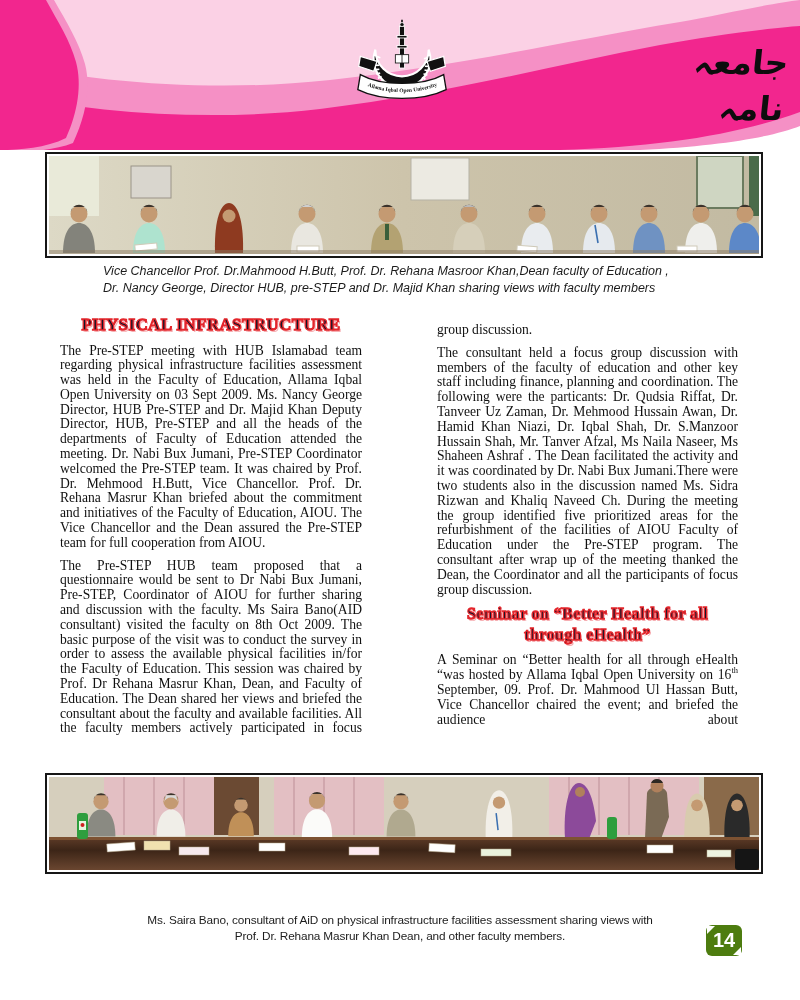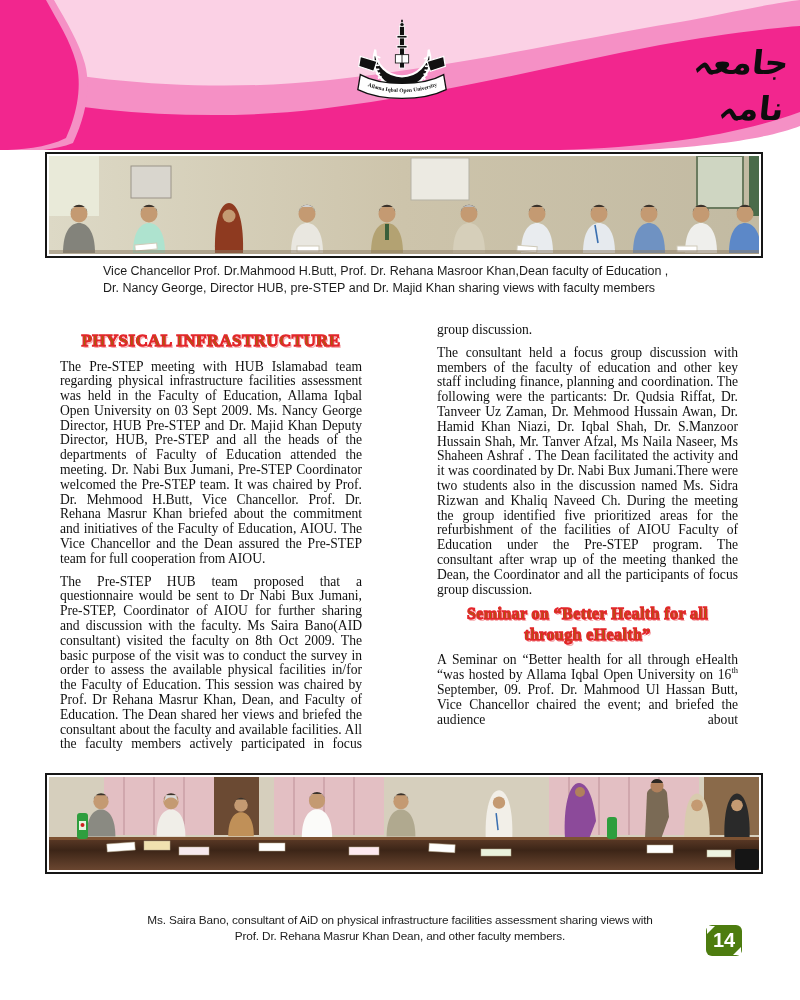--- a/index.html
+++ b/index.html
@@ -14,34 +14,34 @@
             color:#0d0d0d;transform:skewX(-6deg);line-height:46px;}
   
   .photo-frame{position:absolute;left:45px;width:710px;background:#fff;
                border:2px solid #161616;padding:2px;}
   .photo-frame svg{display:block;}
   .photo1{top:152px;}
   .photo2{top:773px;}
   
   .caption1{position:absolute;left:103px;top:263px;width:620px;
             font-family:"Liberation Sans",sans-serif;font-size:12.5px;
-            line-height:16.5px;color:#1c1c1c;text-align:left;}
+            line-height:16.5px;color:#1c1c1c;text-align:left;font-style:italic;}
   .caption2{position:absolute;left:40px;top:879px;width:720px;text-align:center;
             font-family:"Liberation Sans",sans-serif;font-size:11.8px;
             letter-spacing:-0.15px;line-height:15.5px;color:#1c1c1c;margin-top:34px;}
   
   .col{position:absolute;top:315px;font-size:13.6px;line-height:14.8px;
        color:#101010;text-align:justify;}
   .col-left{left:60px;width:302px;}
   .col-right{left:437px;width:301px;}
   .col p{margin:8px 0 7px 0;}
   .col p.stretch-last{text-align-last:justify;}
   .col sup{font-size:8.5px;vertical-align:super;line-height:0;}
   .headline{font-weight:bold;font-size:17px;line-height:20.5px;text-align:center;
-            letter-spacing:.4px;color:#a16207;margin:16px 0 7px 0;
+            letter-spacing:.4px;color:#0f172a;margin:0 0 7px 0;
             -webkit-text-stroke:1.3px #e4252b;
             text-shadow:1.5px 1.5px 0 #f6aeb2;}
   .col-right .headline{margin-top:4px;font-size:16px;}
   
   .badge{position:absolute;left:706px;top:925px;width:36px;height:31px;
          background:#4d7c0f;border-radius:6px;color:#fff;text-align:center;
          font-family:"Liberation Sans",sans-serif;font-weight:bold;font-size:20px;
          line-height:31px;}
   .badge::before{content:"";position:absolute;left:1px;top:1px;width:0;height:0;
          border-top:8px solid #fff;border-right:8px solid transparent;}

